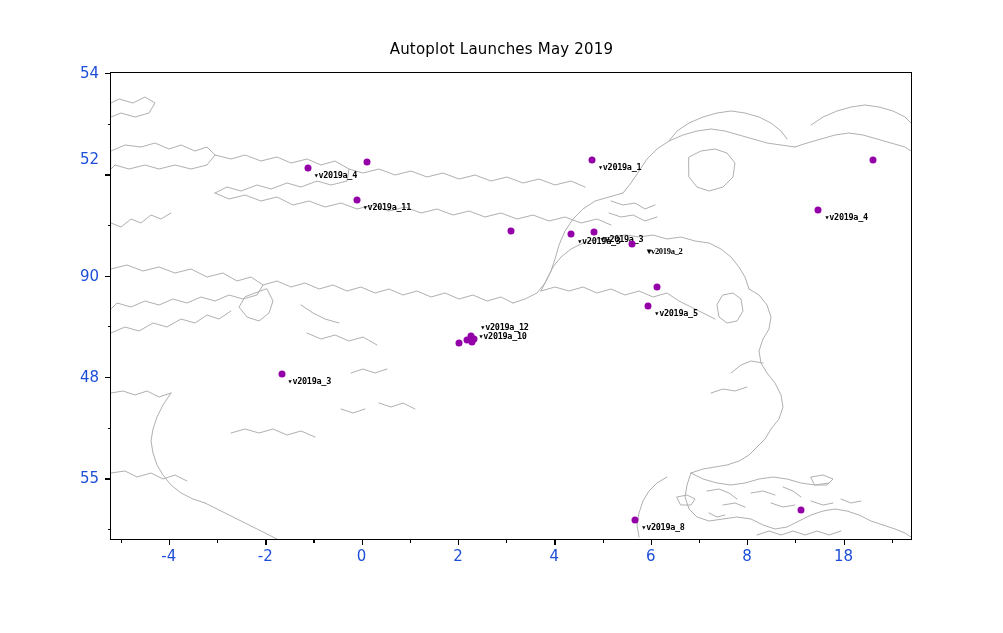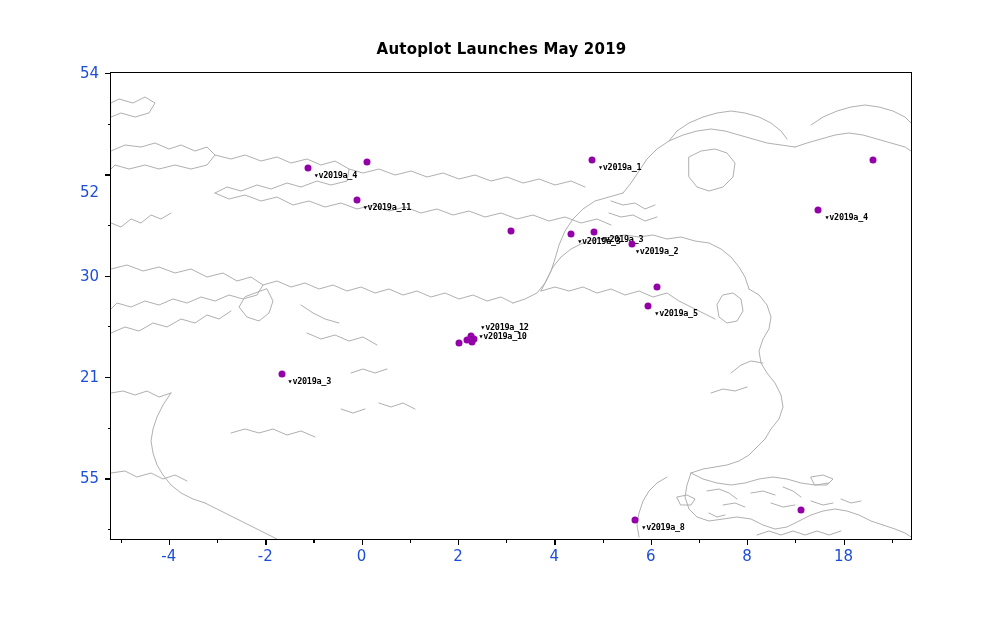--- a/index.html
+++ b/index.html
@@ -7,21 +7,21 @@
   body{
     width:1003px;height:633px;background:#ffffff;
     font-family:"DejaVu Sans","Liberation Sans",sans-serif;
     overflow:hidden;position:relative;
   }
   #figure{position:absolute;left:0;top:0;width:1003px;height:633px;background:#ffffff;}
 
   
   #plot-title{
     position:absolute;left:0;top:40px;width:1003px;
-    text-align:center;font-size:15px;color:#000;letter-spacing:0.2px;font-weight:bold;
+    text-align:center;font-size:15px;color:#000;letter-spacing:0.2px;
   }
 
   
   #axes{
     position:absolute;left:110px;top:72px;width:800px;height:466px;
     border:1.4px solid #000000;box-sizing:content-box;background:#ffffff;
   }
   #map-layer{position:absolute;left:0;top:0;width:800px;height:466px;overflow:hidden;}
   #map-layer svg{display:block;width:800px;height:466px;}
   #data-layer{position:absolute;left:0;top:0;width:800px;height:466px;overflow:hidden;}
@@ -158,21 +158,21 @@
         <div class="ptlabel" style="left: 486.964px; top: 94.1217px;">▾v2019a_1</div>
         <div class="pt" title="v2019a_4" style="left: 707.47px; top: 136.761px; background: rgb(148, 0, 168);"></div>
         <div class="ptlabel" style="left: 713.47px; top: 143.761px;">▾v2019a_4</div>
         <div class="pt" title="" style="left: 762.41px; top: 87.1217px; background: rgb(148, 0, 168);"></div>
         <div class="pt" title="" style="left: 400px; top: 158.035px; background: rgb(148, 0, 168);"></div>
         <div class="pt" title="v2019a_3" style="left: 460.241px; top: 161.074px; background: rgb(148, 0, 168);"></div>
         <div class="ptlabel" style="left: 466.241px; top: 168.074px;">▾v2019a_3</div>
         <div class="pt" title="v2019a_3" style="left: 482.892px; top: 159.048px; background: rgb(148, 0, 168);"></div>
         <div class="ptlabel" style="left: 488.892px; top: 166.048px;">▾v2019a_3</div>
         <div class="pt" title="v2019a_2" style="left: 521.446px; top: 171.204px; background: rgb(148, 0, 168);"></div>
-        <div class="ptlabel" style="left: 524px; top: 178.204px;">▾v2019a_2</div>
+        <div class="ptlabel" style="left: 536px; top: 178.204px; font-family: Liberation Serif, serif;">▾v2019a_2</div>
         <div class="pt" title="" style="left: 545.542px; top: 213.752px; background: rgb(148, 0, 168);"></div>
         <div class="pt" title="v2019a_5" style="left: 537.349px; top: 233px; background: rgb(148, 0, 168);"></div>
         <div class="ptlabel" style="left: 543.349px; top: 240px;">▾v2019a_5</div>
         <div class="pt" title="v2019a_12" style="left: 363.373px; top: 266.43px; background: rgb(148, 0, 168);"></div>
         <div class="ptlabel" style="left: 369.373px; top: 254px;">▾v2019a_12</div>
         <div class="pt" title="v2019a_10" style="left: 361.446px; top: 269.47px; background: rgb(148, 0, 168);"></div>
         <div class="ptlabel" style="left: 367.446px; top: 263px;">▾v2019a_10</div>
         <div class="pt" title="" style="left: 359.518px; top: 263.391px; background: rgb(148, 0, 168);"></div>
         <div class="pt" title="" style="left: 347.952px; top: 270.483px; background: rgb(148, 0, 168);"></div>
         <div class="pt" title="" style="left: 355.663px; top: 267.443px; background: rgb(148, 0, 168);"></div>
@@ -204,25 +204,25 @@
       <div class="tick xtick-minor" style="left: 202.41px;"></div>
       <div class="tick xtick-minor" style="left: 298.795px;"></div>
       <div class="tick xtick-minor" style="left: 395.181px;"></div>
       <div class="tick xtick-minor" style="left: 491.566px;"></div>
       <div class="tick xtick-minor" style="left: 587.952px;"></div>
       <div class="tick xtick-minor" style="left: 684.337px;"></div>
       <div class="tick xtick-minor" style="left: 780.723px;"></div>
       <div class="tick ytick-major" style="top: 405.217px;"></div>
       <div class="ticklabel yticklabel" style="top: 405.217px;">55</div>
       <div class="tick ytick-major" style="top: 303.913px;"></div>
-      <div class="ticklabel yticklabel" style="top: 303.913px;">21</div>
+      <div class="ticklabel yticklabel" style="top: 303.913px;">48</div>
       <div class="tick ytick-major" style="top: 202.609px;"></div>
-      <div class="ticklabel yticklabel" style="top: 202.609px;">30</div>
+      <div class="ticklabel yticklabel" style="top: 202.609px;">90</div>
       <div class="tick ytick-major" style="top: 101.304px;"></div>
-      <div class="ticklabel yticklabel" style="top: 119px;">52</div>
+      <div class="ticklabel yticklabel" style="top: 86px;">52</div>
       <div class="tick ytick-major" style="top: 0px;"></div>
       <div class="ticklabel yticklabel" style="top: 0px;">54</div>
       <div class="tick ytick-minor" style="top: 455.87px;"></div>
       <div class="tick ytick-minor" style="top: 354.565px;"></div>
       <div class="tick ytick-minor" style="top: 253.261px;"></div>
       <div class="tick ytick-minor" style="top: 151.957px;"></div>
       <div class="tick ytick-minor" style="top: 50.6522px;"></div>
     </div>
 </div>
 

